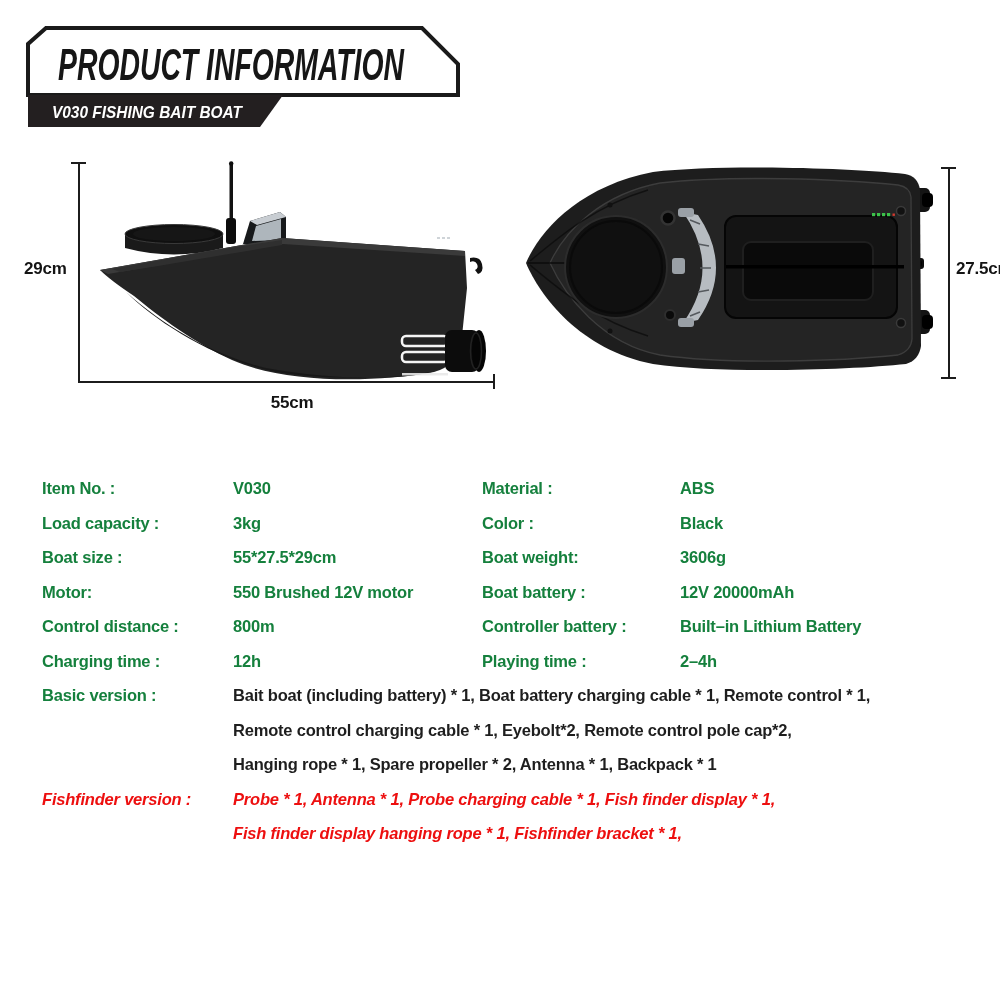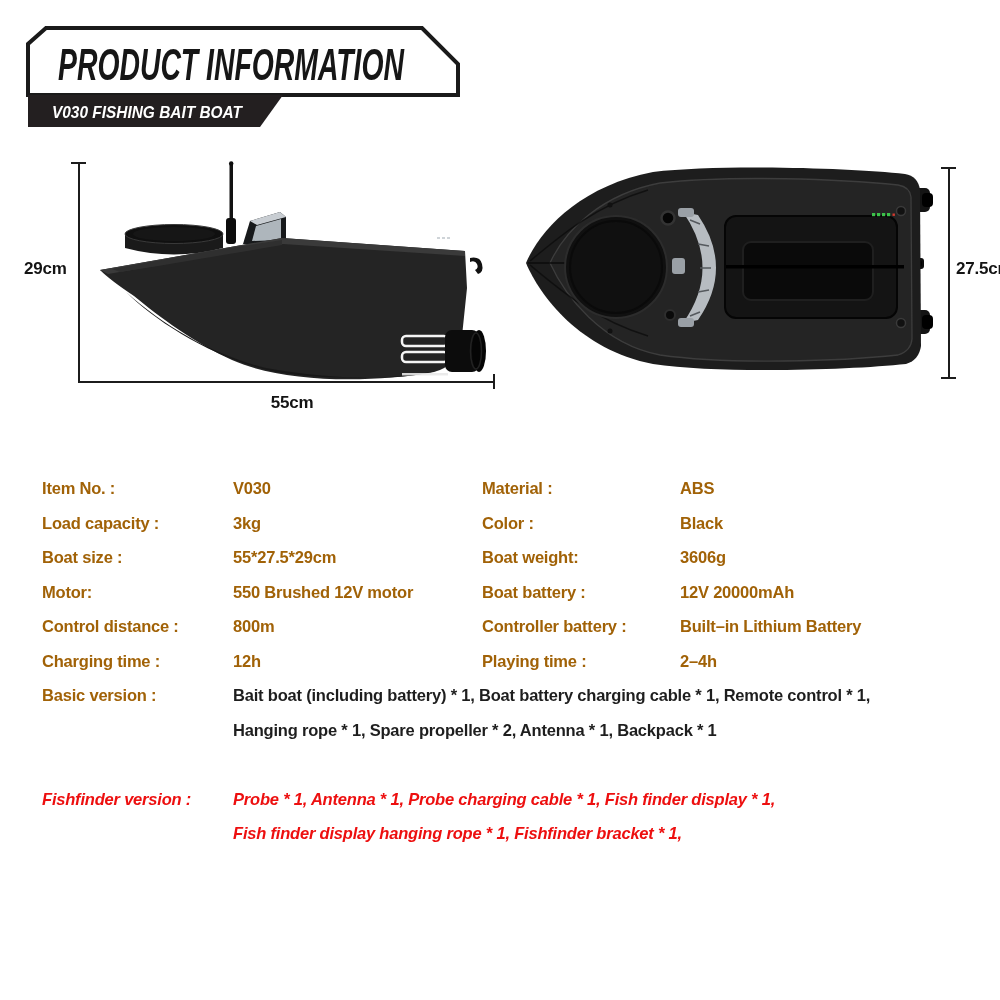--- a/index.html
+++ b/index.html
@@ -8,21 +8,21 @@
   .abs{position:absolute;}
 
   
   .dim{position:absolute;background:#1c1c1c;}
   .dim-label{position:absolute;font-weight:bold;font-size:17px;color:#141414;white-space:nowrap;letter-spacing:-0.2px;}
 
   
   .spec-table{position:absolute;left:0;top:471px;width:1000px;}
   .spec-row{position:relative;height:34.5px;width:1000px;}
   .spec-block{position:relative;width:796px;}
-  .cell{position:absolute;top:0;font-weight:bold;font-size:16.5px;line-height:34.5px;letter-spacing:-0.2px;white-space:nowrap;color:#a16207;}
+  .cell{position:absolute;top:0;font-weight:bold;font-size:16.5px;line-height:34.5px;letter-spacing:-0.2px;white-space:nowrap;color:#15803d;}
   .c1{left:42px;}
   .v1{left:233px;}
   .c2{left:482px;}
   .v2{left:680px;}
   .vlines{position:absolute;left:233px;top:0;}
   .vlines .line{font-weight:bold;font-size:16.5px;line-height:34.5px;letter-spacing:-0.2px;white-space:nowrap;}
   .red, .red .line{color:#ed0f0f;}
 </style>
 </head>
 <body>
@@ -203,20 +203,21 @@
       <span class="cell c1">Charging time :</span>
       <span class="cell v1">12h</span>
       <span class="cell c2">Playing time :</span>
       <span class="cell v2">2–4h</span>
     </div>
 
     <div class="spec-block" style="height:103.5px;">
       <span class="cell c1">Basic version :</span>
       <div class="vlines">
         <div class="line">Bait boat (including battery) * 1, Boat battery charging cable * 1, Remote control * 1,</div>
+        <div class="line">Remote control charging cable * 1, Eyebolt*2, Remote control pole cap*2,</div>
         <div class="line">Hanging rope * 1, Spare propeller * 2, Antenna * 1, Backpack * 1</div>
       </div>
     </div>
 
     <div class="spec-block red" style="height:103.5px;font-style:italic;">
       <span class="cell c1 red">Fishfinder version :</span>
       <div class="vlines">
         <div class="line">Probe * 1, Antenna * 1, Probe charging cable * 1, Fish finder display * 1,</div>
         <div class="line">Fish finder display hanging rope * 1, Fishfinder bracket * 1,</div>
       </div>

